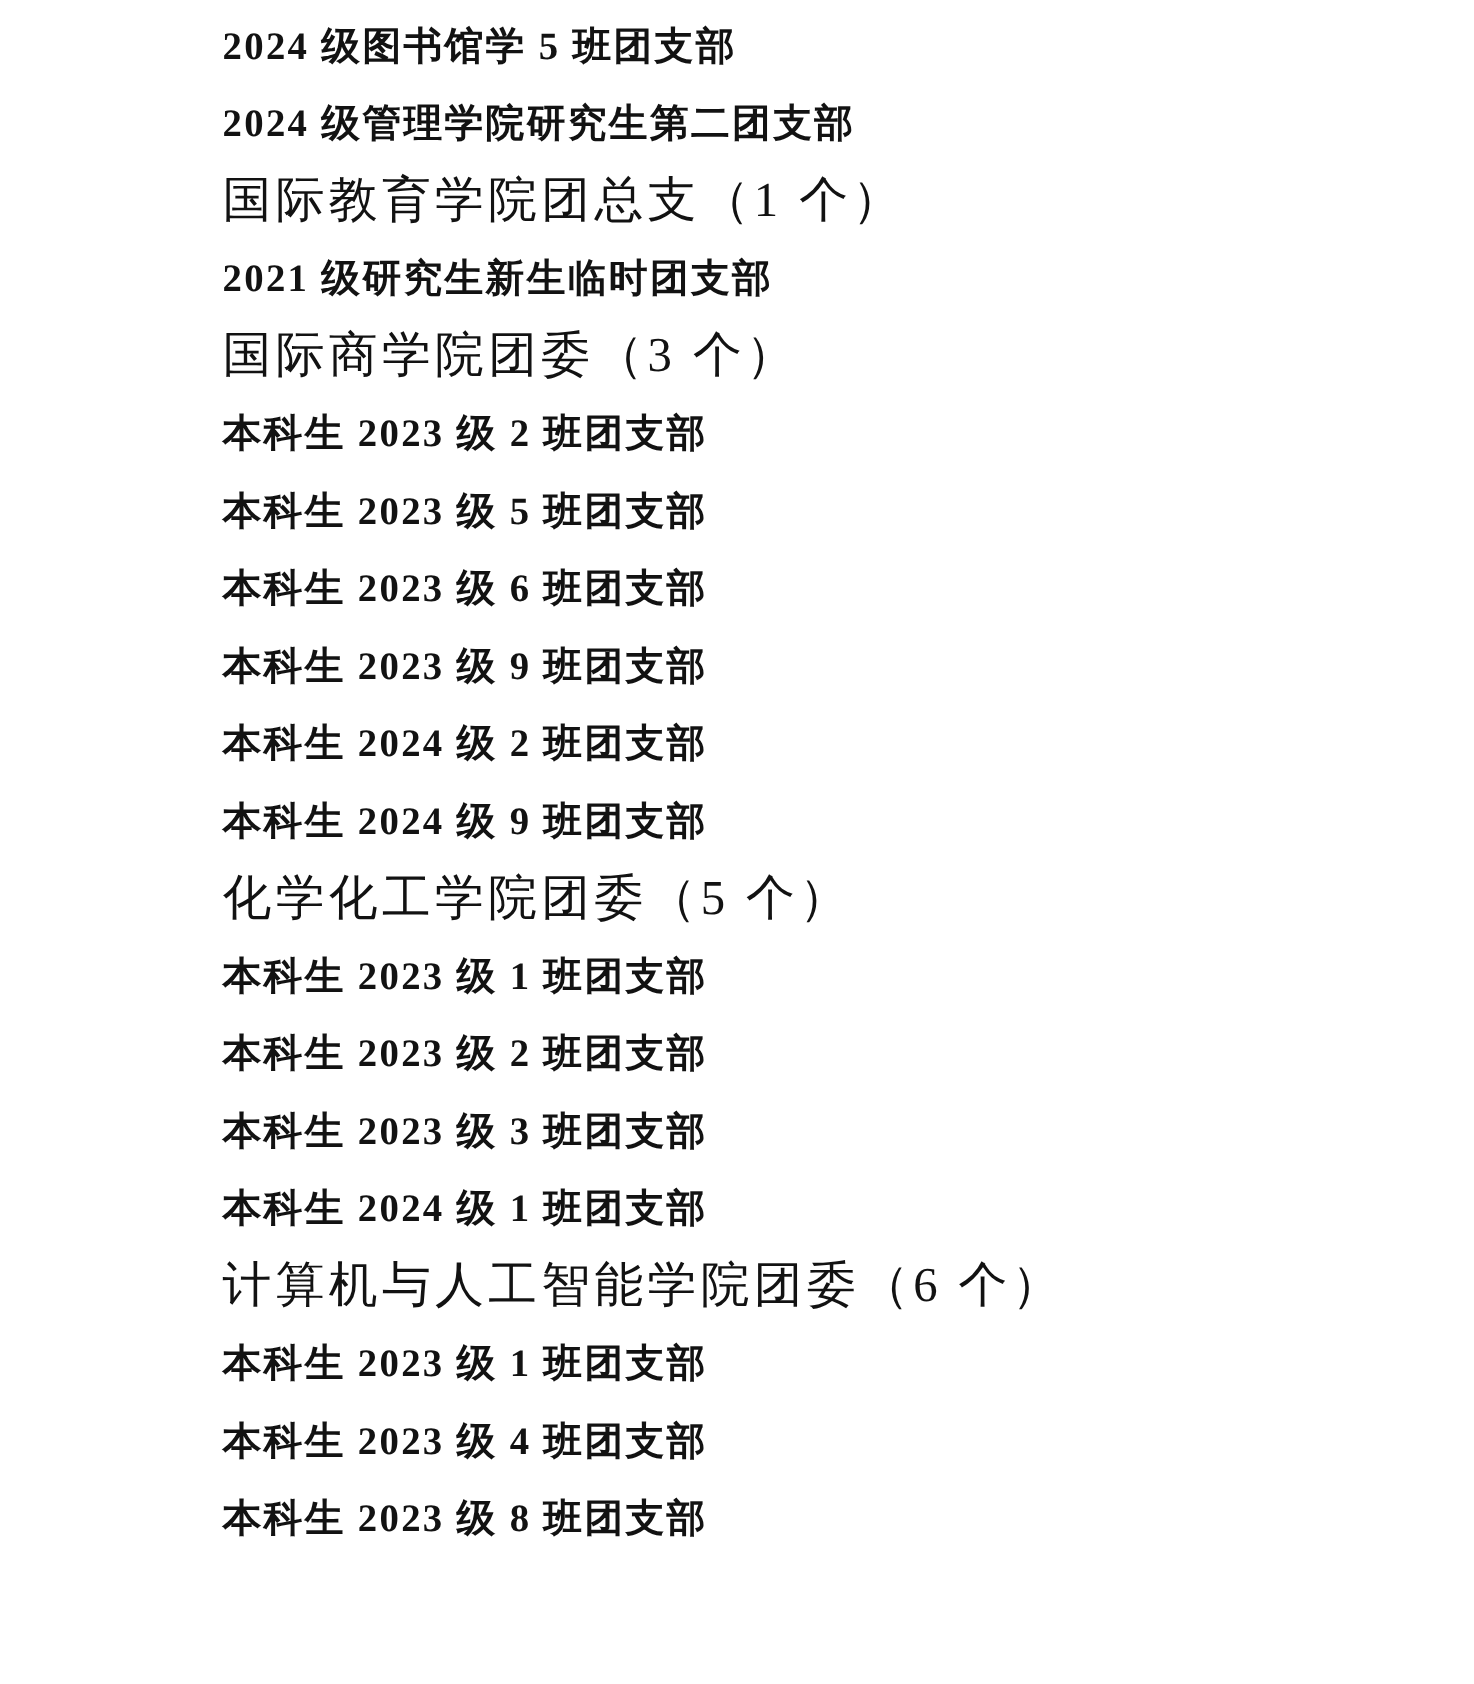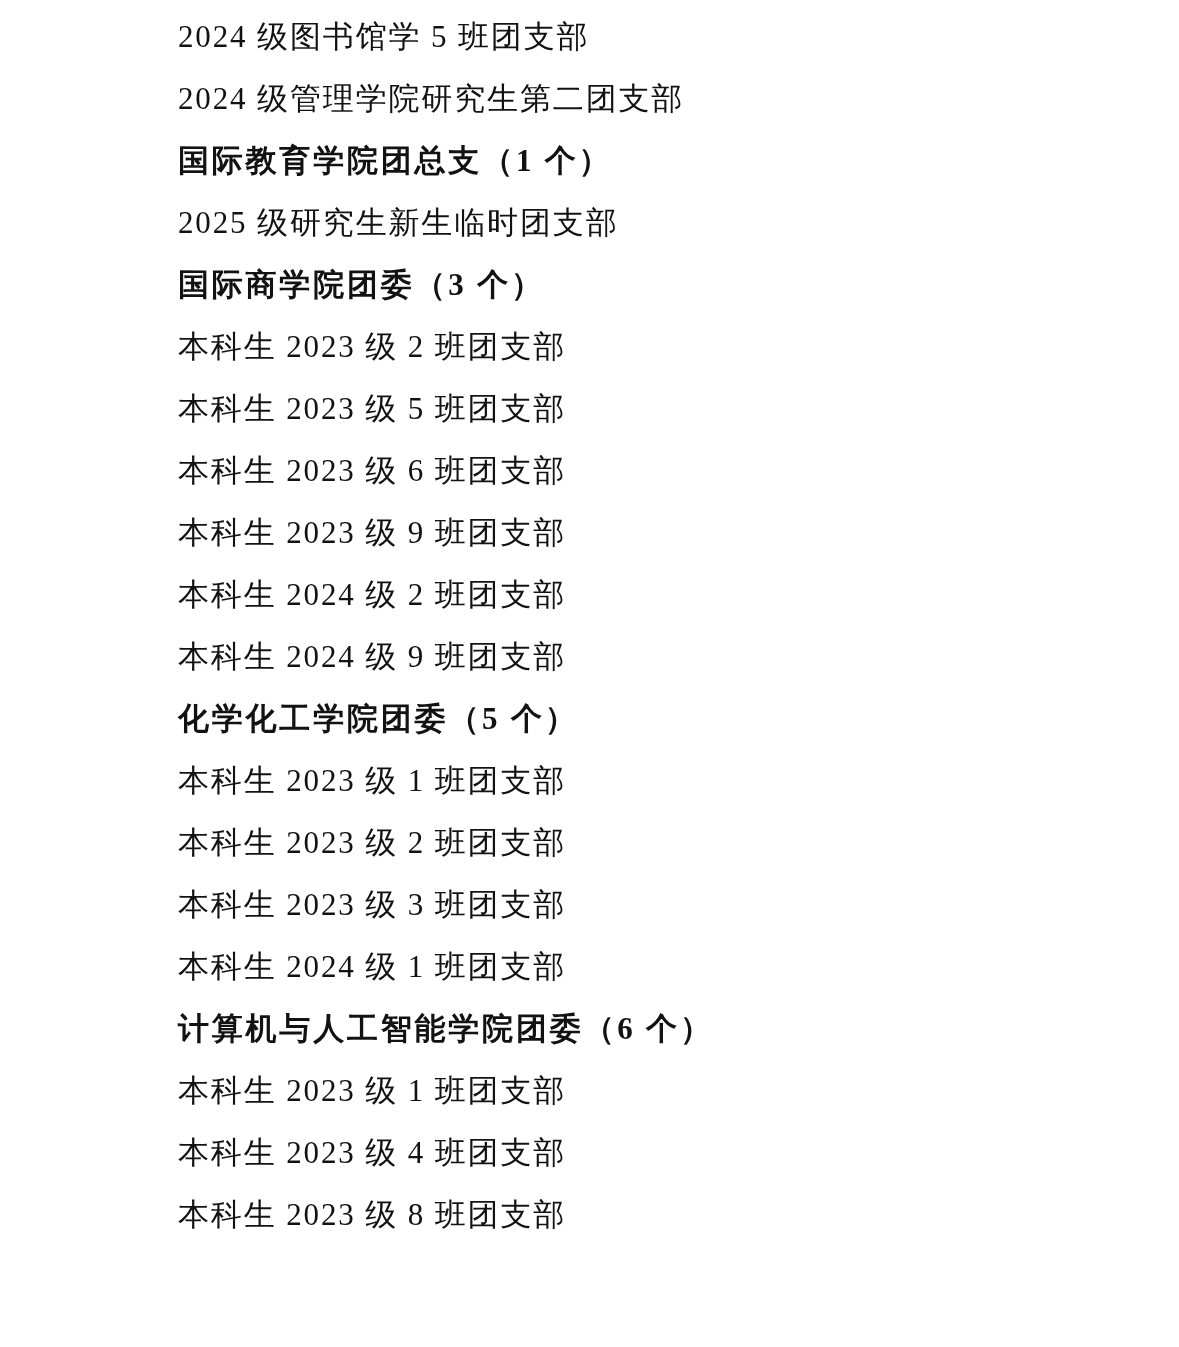--- a/index.html
+++ b/index.html
@@ -26,44 +26,44 @@
     margin: 0;
     padding: 0;
   }
   .line {
     white-space: nowrap;
     letter-spacing: 0.02em;
   }
   .line.item {
     font-size: 31px;
     line-height: 62px;
-    font-weight: 400;
+    font-weight: 700;
     letter-spacing: 0.06em;
   }
   .line.heading {
-    font-size: 31px;
+    font-size: 39px;
     line-height: 62px;
-    font-weight: 700;
+    font-weight: 400;
     letter-spacing: 0.09em;
   }
   .spacer-top {
     height: 6px;
   }
 </style>
 </head>
 <body>
 
 <div class="page">
   <div class="spacer-top"></div>
   <ul class="doc-list">
 
   <li class="line item">2024 级图书馆学 5 班团支部</li>
       <li class="line item">2024 级管理学院研究生第二团支部</li>
       <li class="line heading">国际教育学院团总支（1 个）</li>
-      <li class="line item">2025 级研究生新生临时团支部</li>
+      <li class="line item">2021 级研究生新生临时团支部</li>
       <li class="line heading">国际商学院团委（3 个）</li>
       <li class="line item">本科生 2023 级 2 班团支部</li>
       <li class="line item">本科生 2023 级 5 班团支部</li>
       <li class="line item">本科生 2023 级 6 班团支部</li>
       <li class="line item">本科生 2023 级 9 班团支部</li>
       <li class="line item">本科生 2024 级 2 班团支部</li>
       <li class="line item">本科生 2024 级 9 班团支部</li>
       <li class="line heading">化学化工学院团委（5 个）</li>
       <li class="line item">本科生 2023 级 1 班团支部</li>
       <li class="line item">本科生 2023 级 2 班团支部</li>

